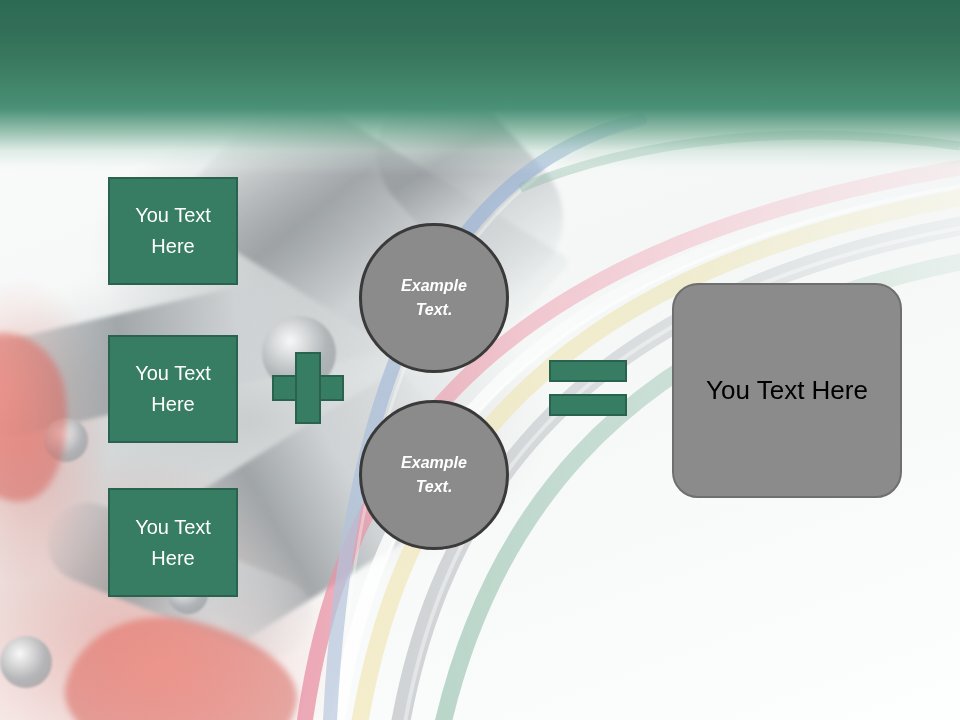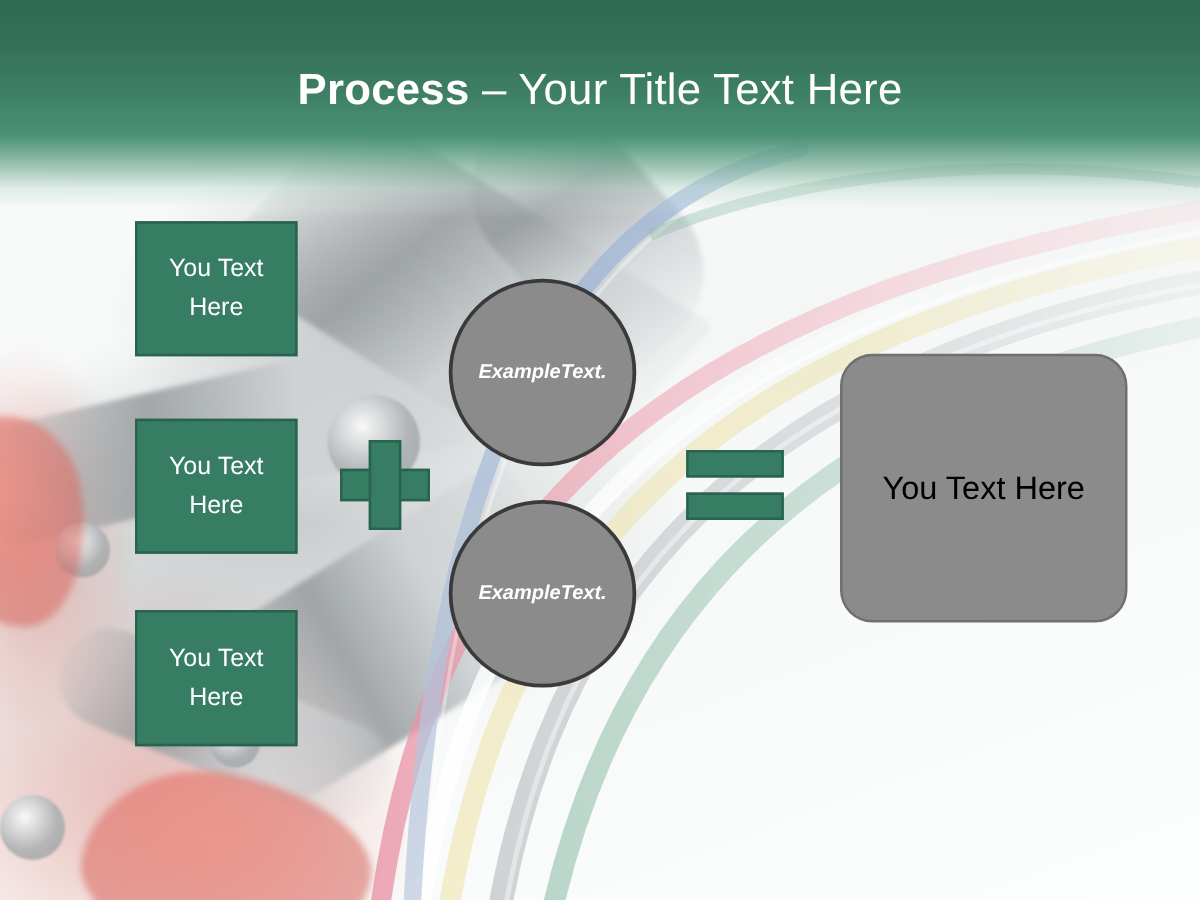--- a/index.html
+++ b/index.html
@@ -152,21 +152,21 @@
   .op-equals .bar-bot { top: 34px; }
 
   
   .grey-circle {
     position: absolute;
     width: 150px; height: 150px;
     border-radius: 50%;
     background: #8b8b8b;
     border: 3px solid #3a3a3a;
     display: flex;
-    flex-direction: row;
+    flex-direction: column;
     align-items: center;
     justify-content: center;
     color: #ffffff;
     font-size: 16px;
     font-weight: 700;
     font-style: italic;
     line-height: 24px;
     text-align: center;
   }
   .gc-1 { left: 359px; top: 223px; }
@@ -256,23 +256,20 @@
         <path d="M 640 120 C 470 160, 350 330, 330 720" fill="none" stroke="url(#gBlue)" stroke-width="14" stroke-linecap="round"></path>
         <path d="M 648 124 C 482 166, 360 336, 340 720" fill="none" stroke="#ffffff" stroke-opacity="0.35" stroke-width="3"></path>
 
         <path d="M 520 188 C 640 138, 800 122, 960 146" fill="none" stroke="#8fbca9" stroke-opacity="0.40" stroke-width="9"></path>
       </svg>
     </div>
   </div>
 
   <div class="header-band"></div>
 
-  <div class="slide-title">
-    <span class="t-strong">Process</span><span class="t-dash"> – </span><span class="t-rest">Your Title Text Here</span>
-  </div>
 
   <div class="green-box gb-1">
     <span>You Text Here</span>
   </div>
   <div class="green-box gb-2">
     <span>You Text Here</span>
   </div>
   <div class="green-box gb-3">
     <span>You Text Here</span>
   </div>

